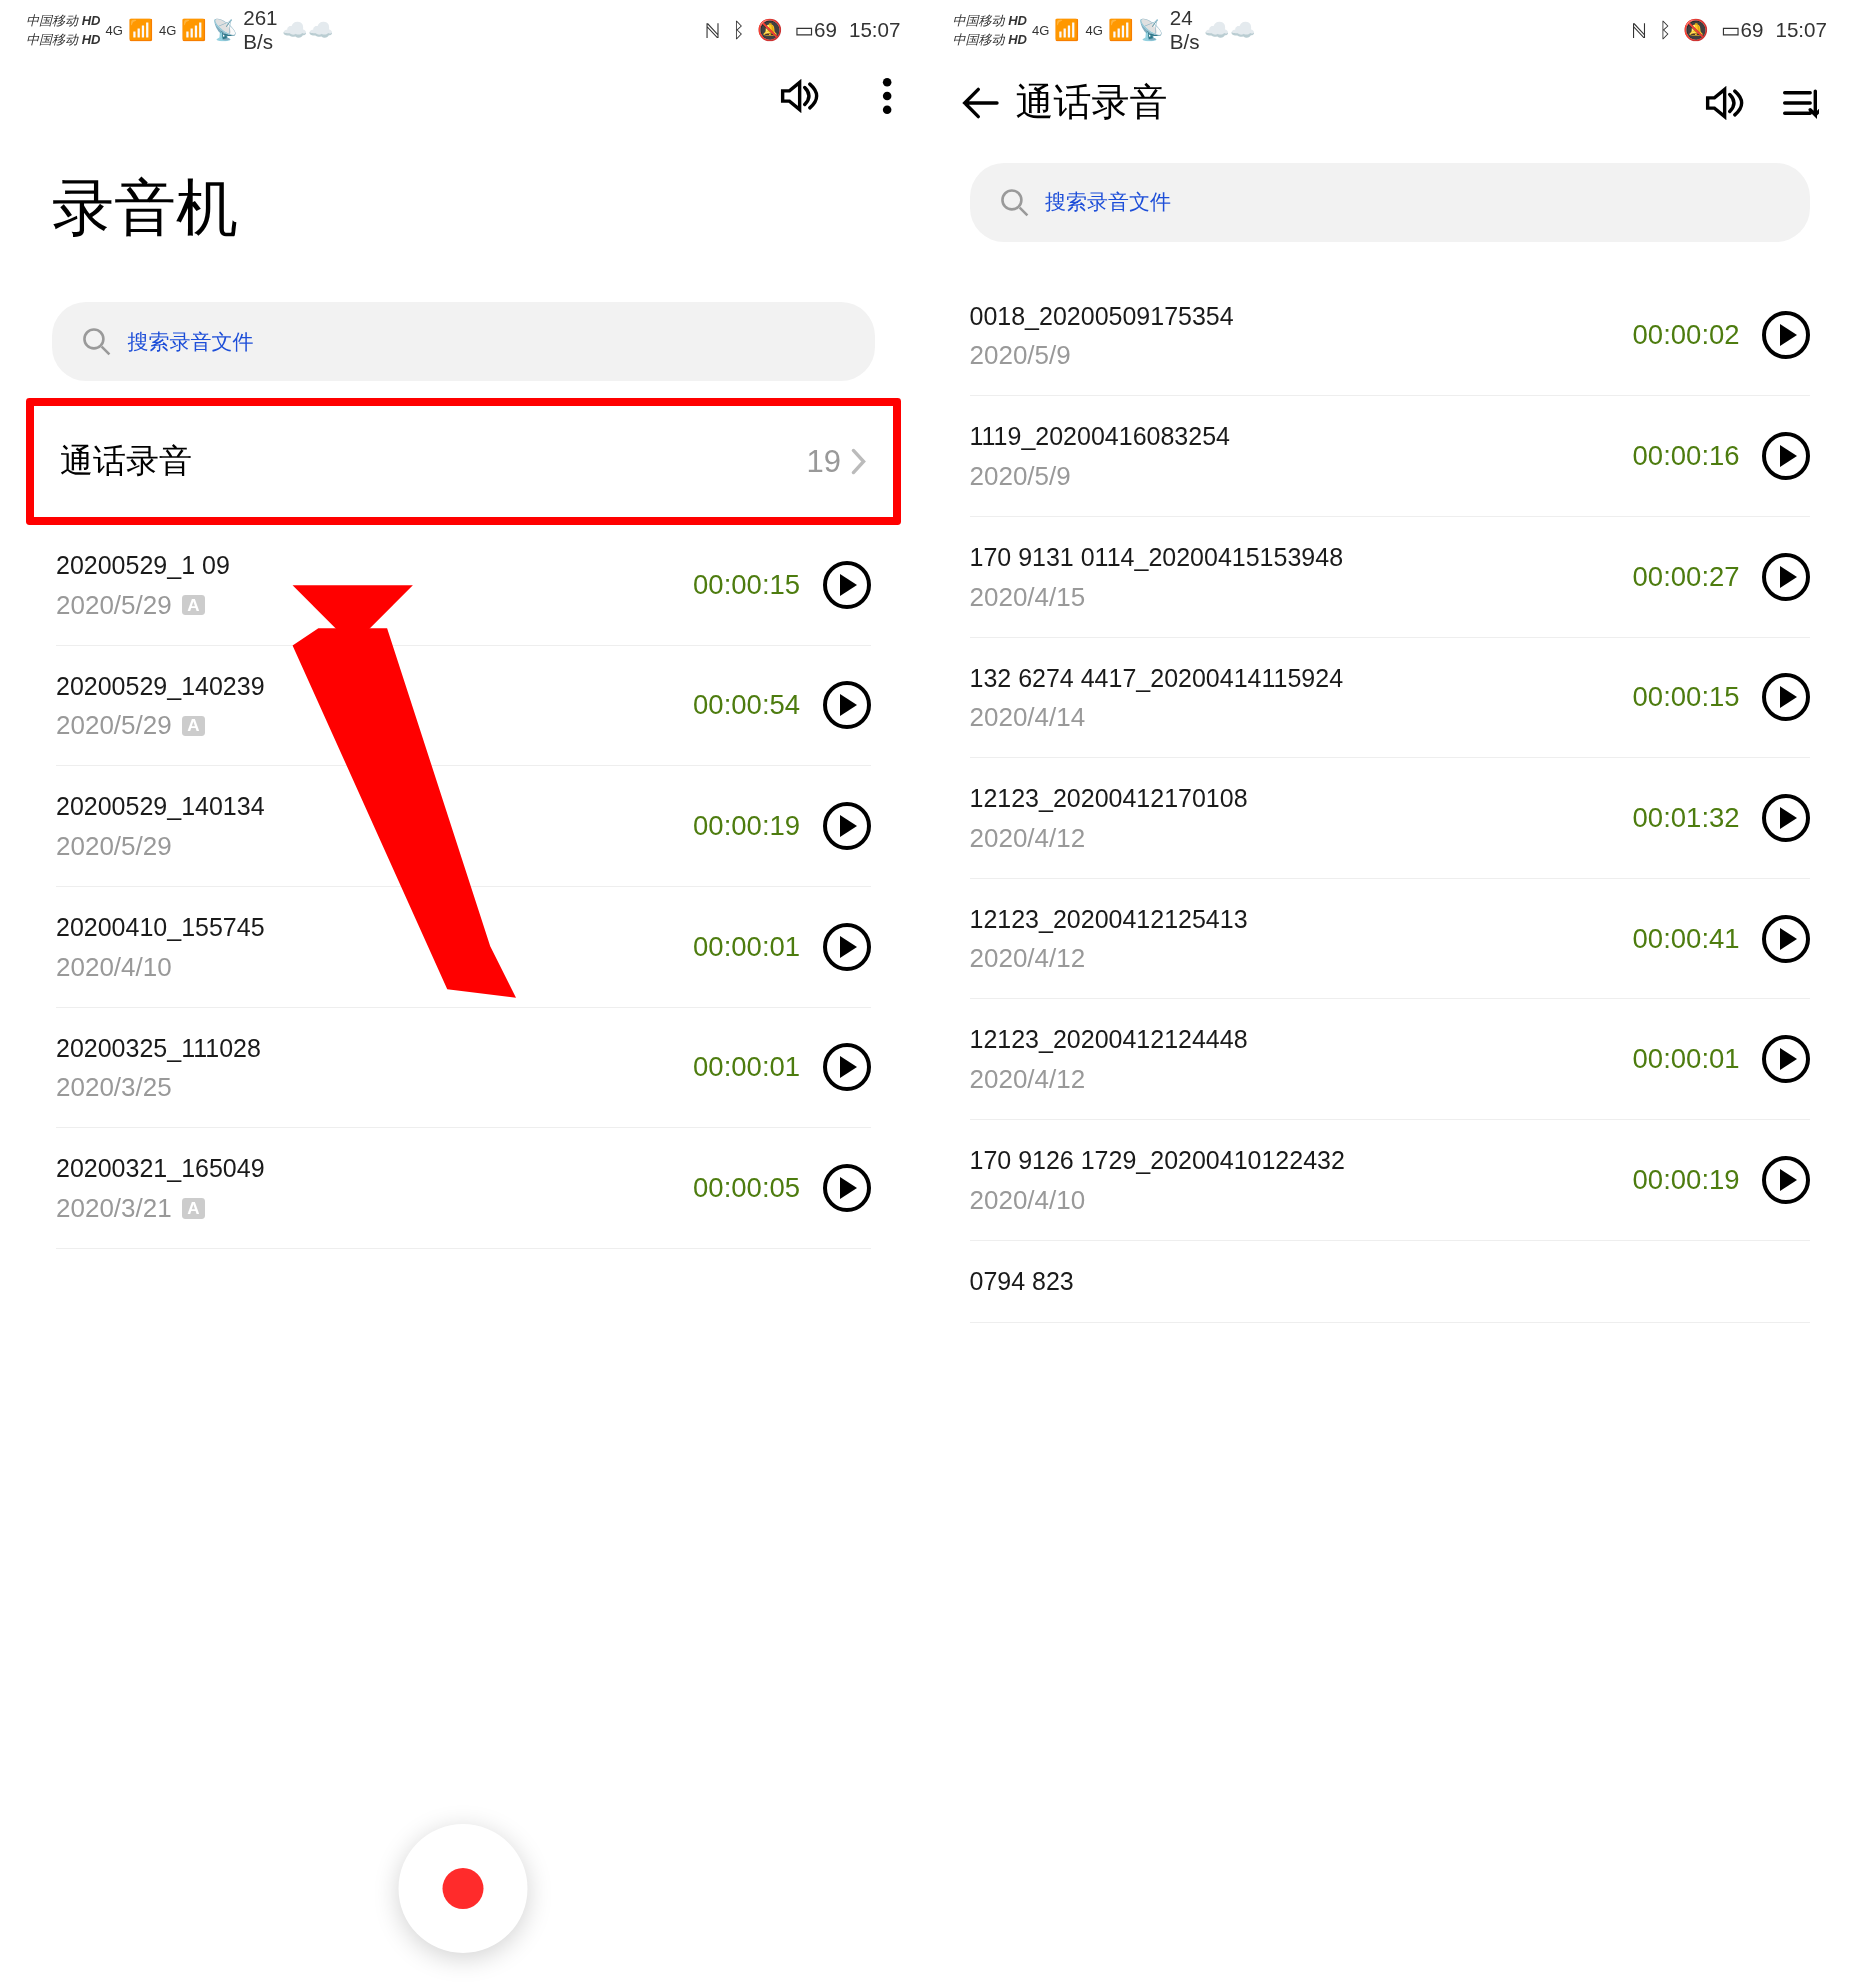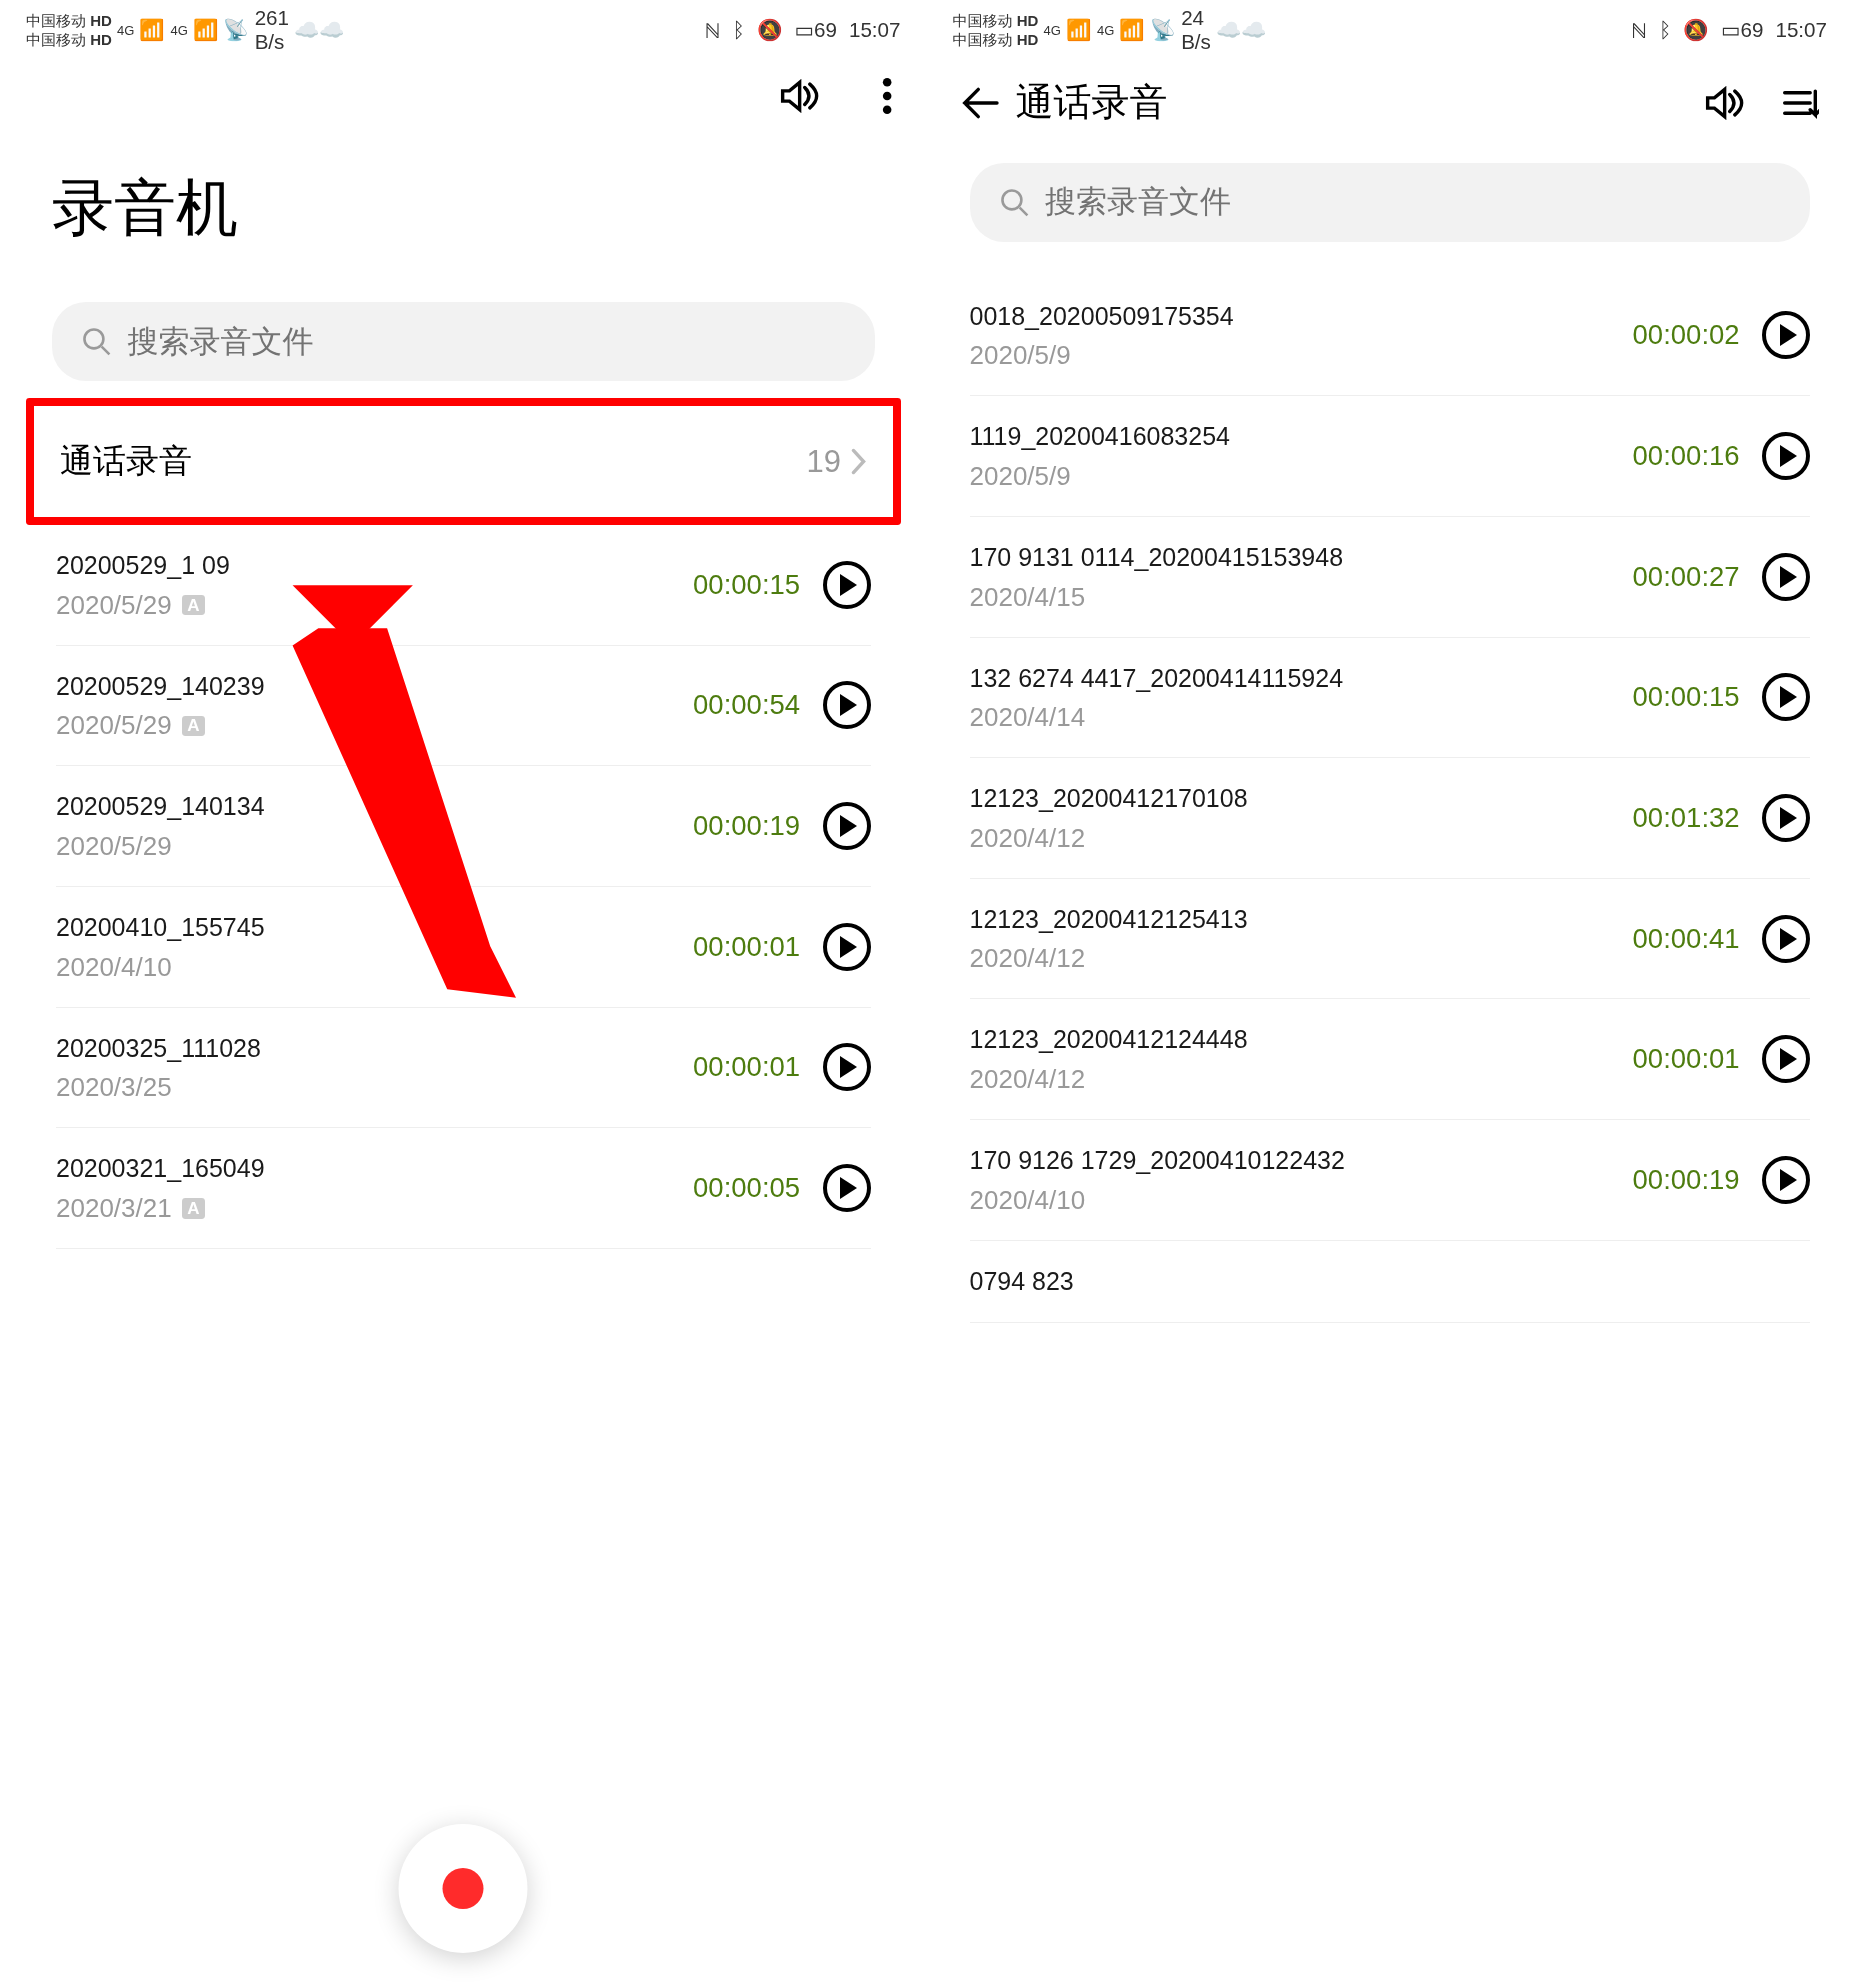--- a/index.html
+++ b/index.html
@@ -21,21 +21,21 @@
     height: 60px;
     display: flex;
     align-items: center;
     justify-content: space-between;
     padding: 0 26px;
     font-size: 20.6px;
     color: #333;
   }
   .status-left { display: flex; align-items: center; gap: 5.2px; }
   .status-right { display: flex; align-items: center; gap: 12px; }
-  .carrier-block { display:flex; flex-direction:column; font-size:15px; line-height:19px; }
+  .carrier-block { display:flex; flex-direction:column; font-size:13px; line-height:19px;font-style:italic; }
   .app-bar {
     display: flex;
     align-items: center;
     padding: 17px 34px 17px 26px;
     gap: 26px;
   }
   .app-bar.right { justify-content: flex-end; }
   .app-title-back {
     display:flex; align-items:center; gap:17px;
   }
@@ -50,22 +50,22 @@
   }
   .search-box {
     margin: 26px 52px 17px 52px;
     background: #f2f2f2;
     border-radius: 34px;
     height: 79px;
     display: flex;
     align-items: center;
     padding: 0 29px;
     gap: 15.5px;
-    color: #737373;
-    font-size: 31px;
+    color: #1d4ed8;
+    font-size: 21px;
   }
   .phone-right .search-box { margin: 26px 43px 34px 43px; }
   .folder-row {
     margin: 0 26px;
     padding: 33px 26px;
     display:flex;
     align-items:center;
     justify-content:space-between;
     font-size: 33px;
     border: 8.6px solid #ff0000;

